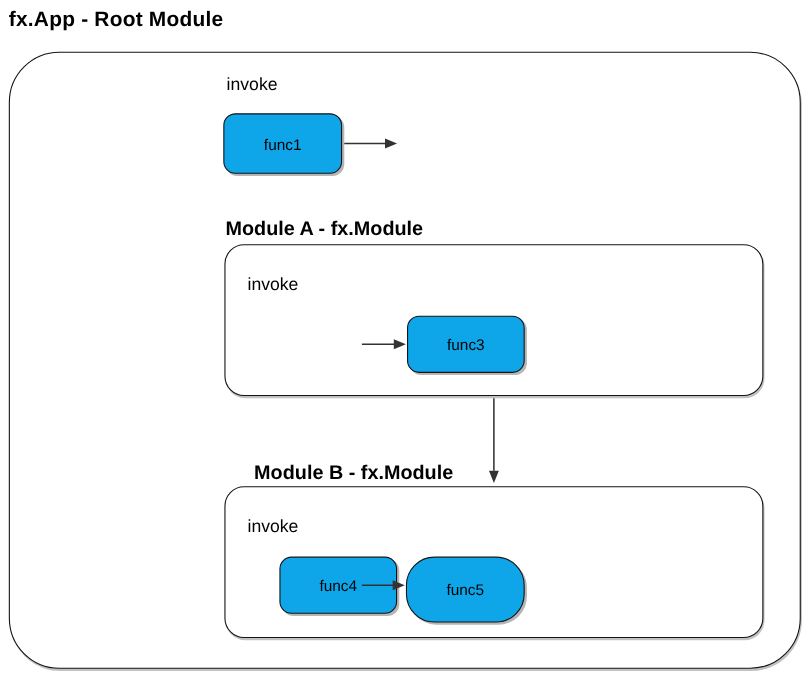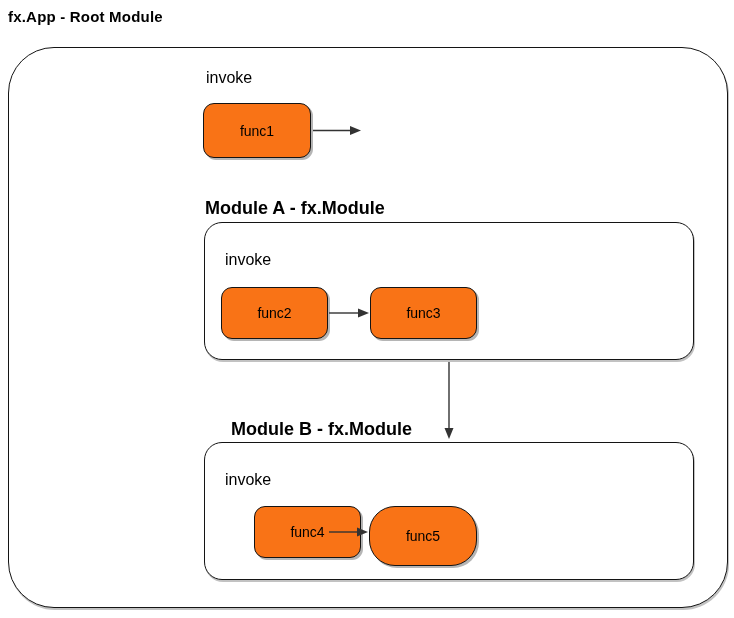--- a/index.html
+++ b/index.html
@@ -13,21 +13,21 @@
     height: 618px;
     background: #ffffff;
     font-family: "Liberation Sans", sans-serif;
     color: #000000;
     overflow: hidden;
   }
   .page-title {
     position: absolute;
     left: 8px;
     top: 8px;
-    font-size: 15px;
+    font-size: 19px;
     font-weight: bold;
     letter-spacing: 0.2px;
     white-space: nowrap;
     text-align: center;
   }
   
   .sketch {
     position: absolute;
     box-sizing: border-box;
     background: #ffffff;
@@ -63,21 +63,21 @@
     position: absolute;
     font-size: 18px;
     font-weight: bold;
     white-space: nowrap;
   }
   .module-title-a { left: 205px; top: 198px; }
   .module-title-b { left: 205px; top: 419px; padding-left: 26px; }
   .node {
     position: absolute;
     box-sizing: border-box;
-    background: #f97316;
+    background: #0ea5e9;
     border: 1.6px solid #141414;
     border-radius: 11px;
     box-shadow: 2px 2px 0 0 #b5b5b5;
     display: flex;
     align-items: center;
     justify-content: center;
     font-size: 14px;
     color: #000000;
   }
   .node-func1 { left: 203px; top: 103px; width: 108px; height: 55px; }
@@ -108,21 +108,20 @@
 
   <div class="node node-func1">func1</div>
 
 
   <div class="module-title module-title-a">Module A - fx.Module</div>
 
   <div class="sketch module-container module-a"></div>
 
   <div class="invoke-label invoke-a">invoke</div>
 
-  <div class="node node-func2">func2</div>
 
   <div class="node node-func3">func3</div>
 
   <div class="module-title module-title-b">Module B - fx.Module</div>
 
   <div class="sketch module-container module-b"></div>
 
   <div class="invoke-label invoke-b">invoke</div>
 
   <div class="node node-func4">func4</div>

